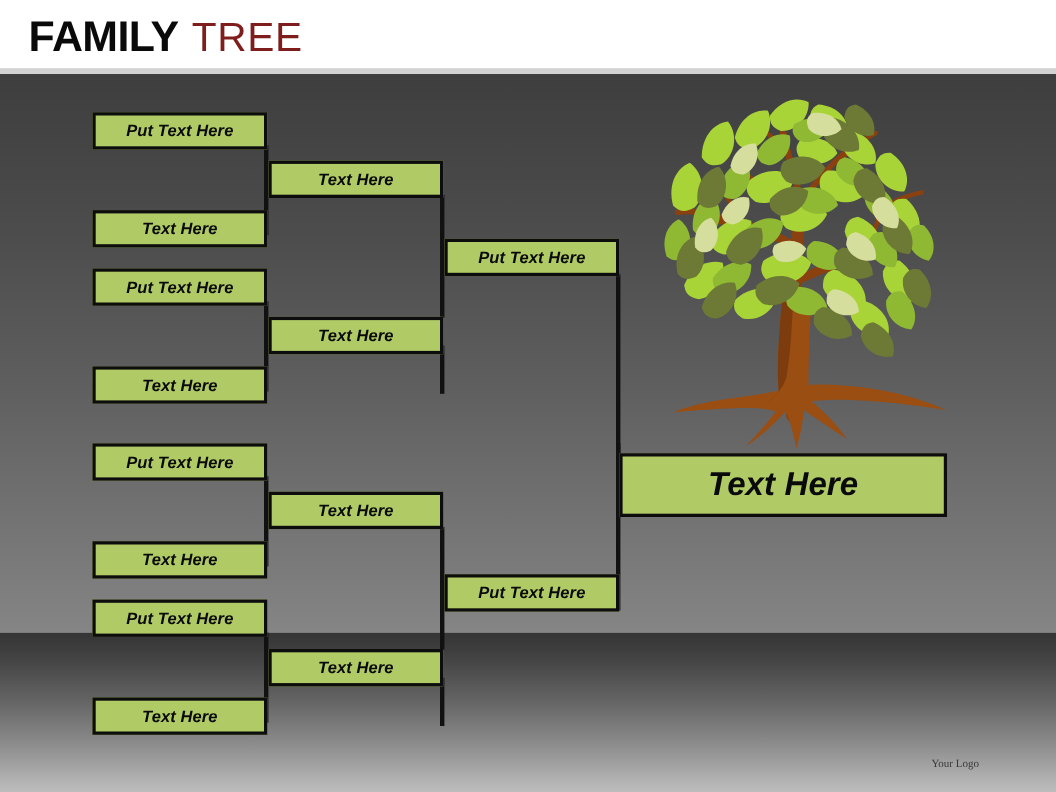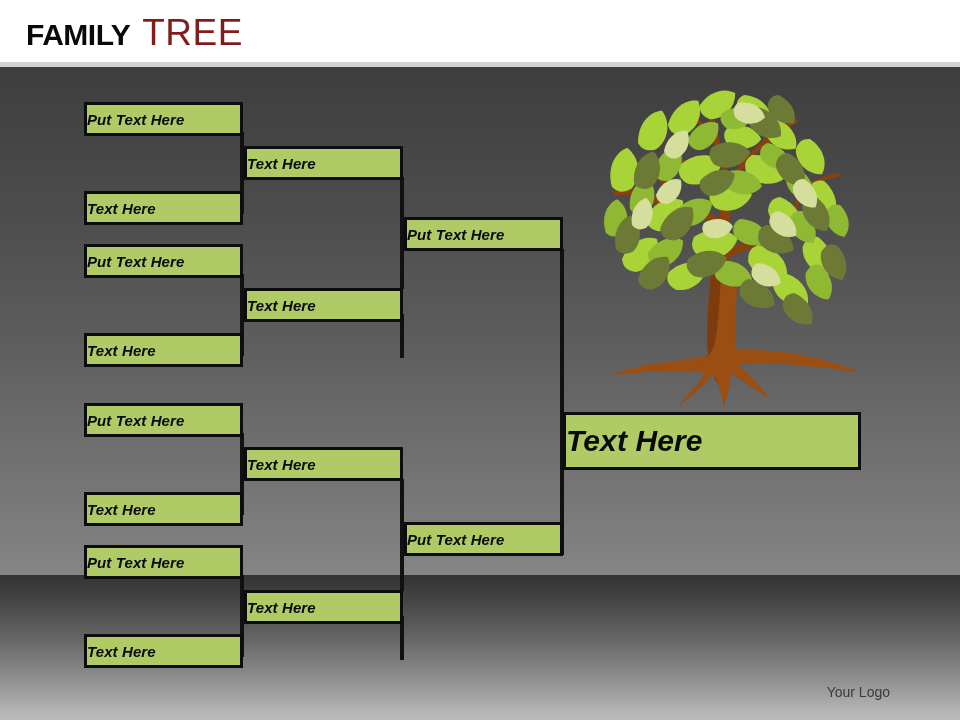--- a/index.html
+++ b/index.html
@@ -22,21 +22,21 @@
     left: 0; top: 0;
     width: 960px; height: 62px;
     background: #ffffff;
   }
   #title-block {
     position: absolute;
     left: 26px; top: 12px;
     white-space: nowrap;
   }
   #title-primary {
-    font-size: 30px;
+    font-size: 39px;
     font-weight: bold;
     color: #0a0a0a;
     letter-spacing: -0.5px;
   }
   #title-secondary {
     font-size: 37px;
     font-weight: normal;
     color: #7f1d1d;
     letter-spacing: 0.5px;
     margin-left: 12px;
@@ -83,39 +83,40 @@
   }
 
   
   .node-box {
     position: absolute;
     box-sizing: border-box;
     background: #b0cb66;
     border: 3px solid #0d0d0d;
     display: flex;
     align-items: center;
+    justify-content: center;
     color: #0a0a0a;
     font-weight: bold;
     font-style: italic;
     font-size: 15px;
     letter-spacing: 0.1px;
     white-space: nowrap;
   }
   .node-box.level1 { font-size: 15px; }
   .node-box.level2 { font-size: 15px; }
   .node-box.level3 { font-size: 15px; }
   .node-box.root   { font-size: 30px; border-width: 3px; }
 
   
   #logo-text {
     position: absolute;
     right: 70px; bottom: 20px;
-    font-size: 14px;
+    font-size: 10px;
     color: #3a3a3a;
-    font-family: Liberation Sans, sans-serif;
+    font-family: Liberation Serif, serif;
   }
 </style>
 </head>
 <body>
 
 <div id="slide">
 
   <div id="header-band">
     <div id="title-block">
       <span id="title-primary">FAMILY</span><span id="title-secondary">TREE</span>

